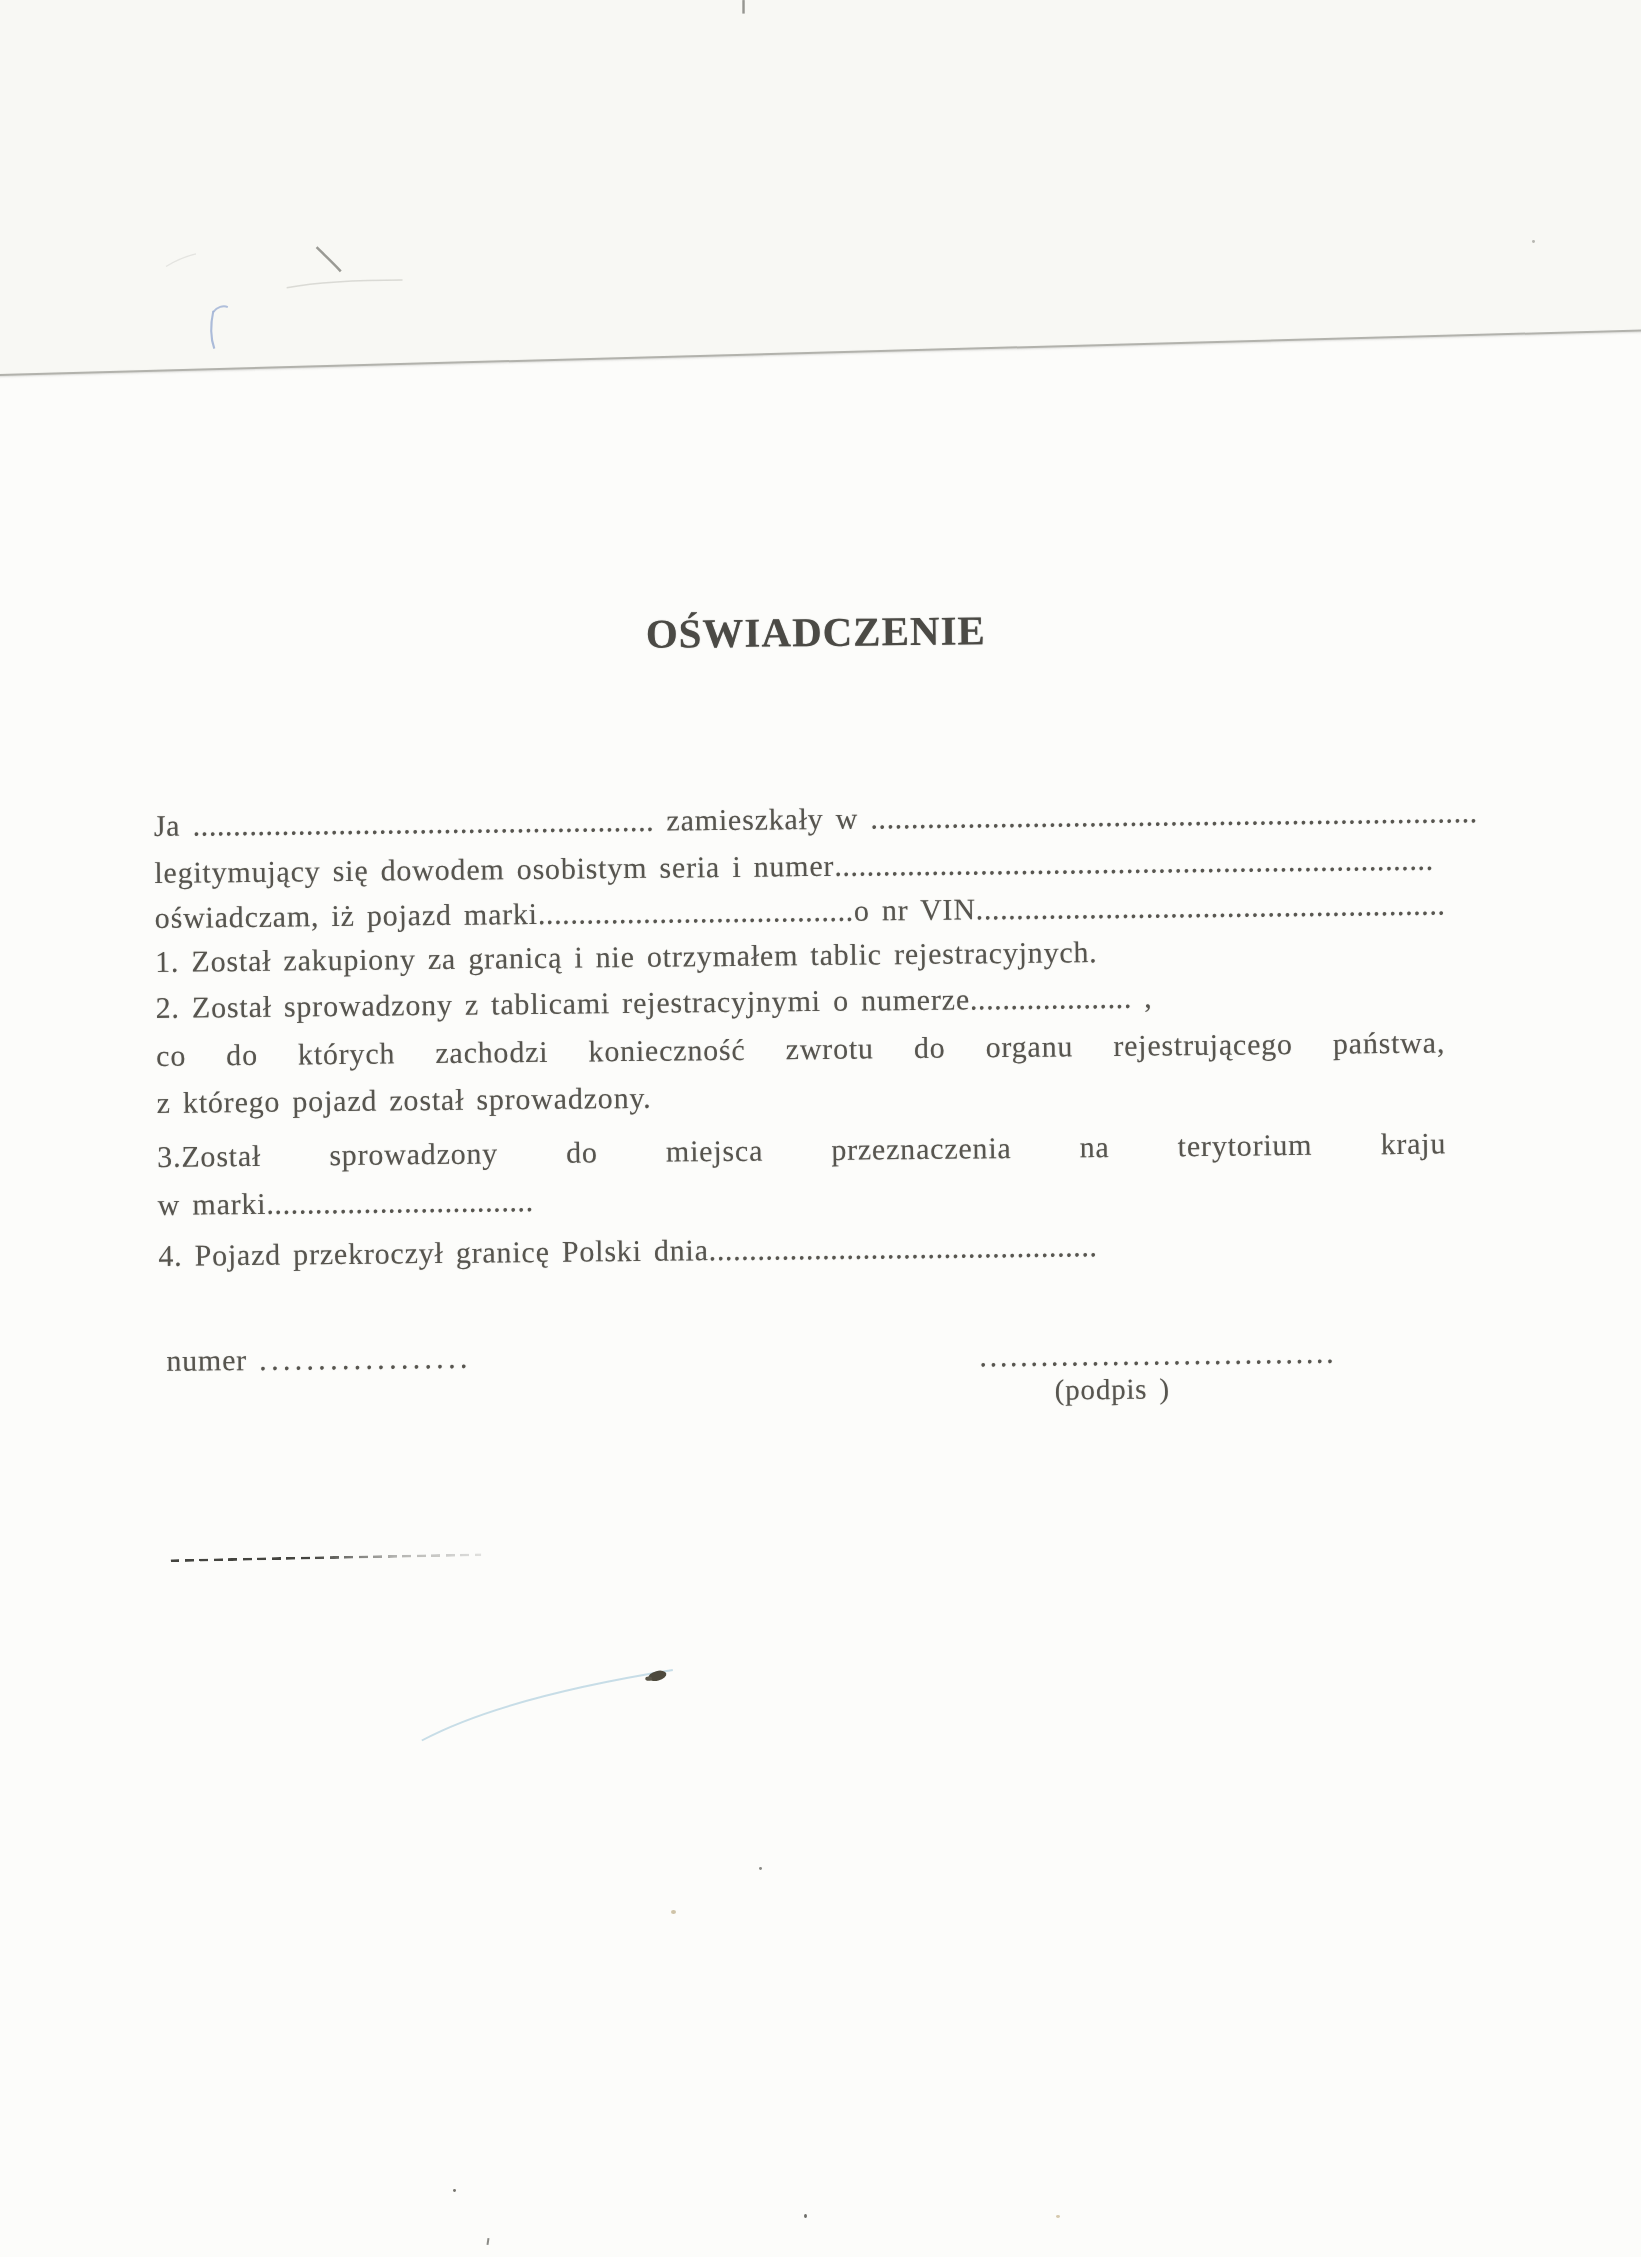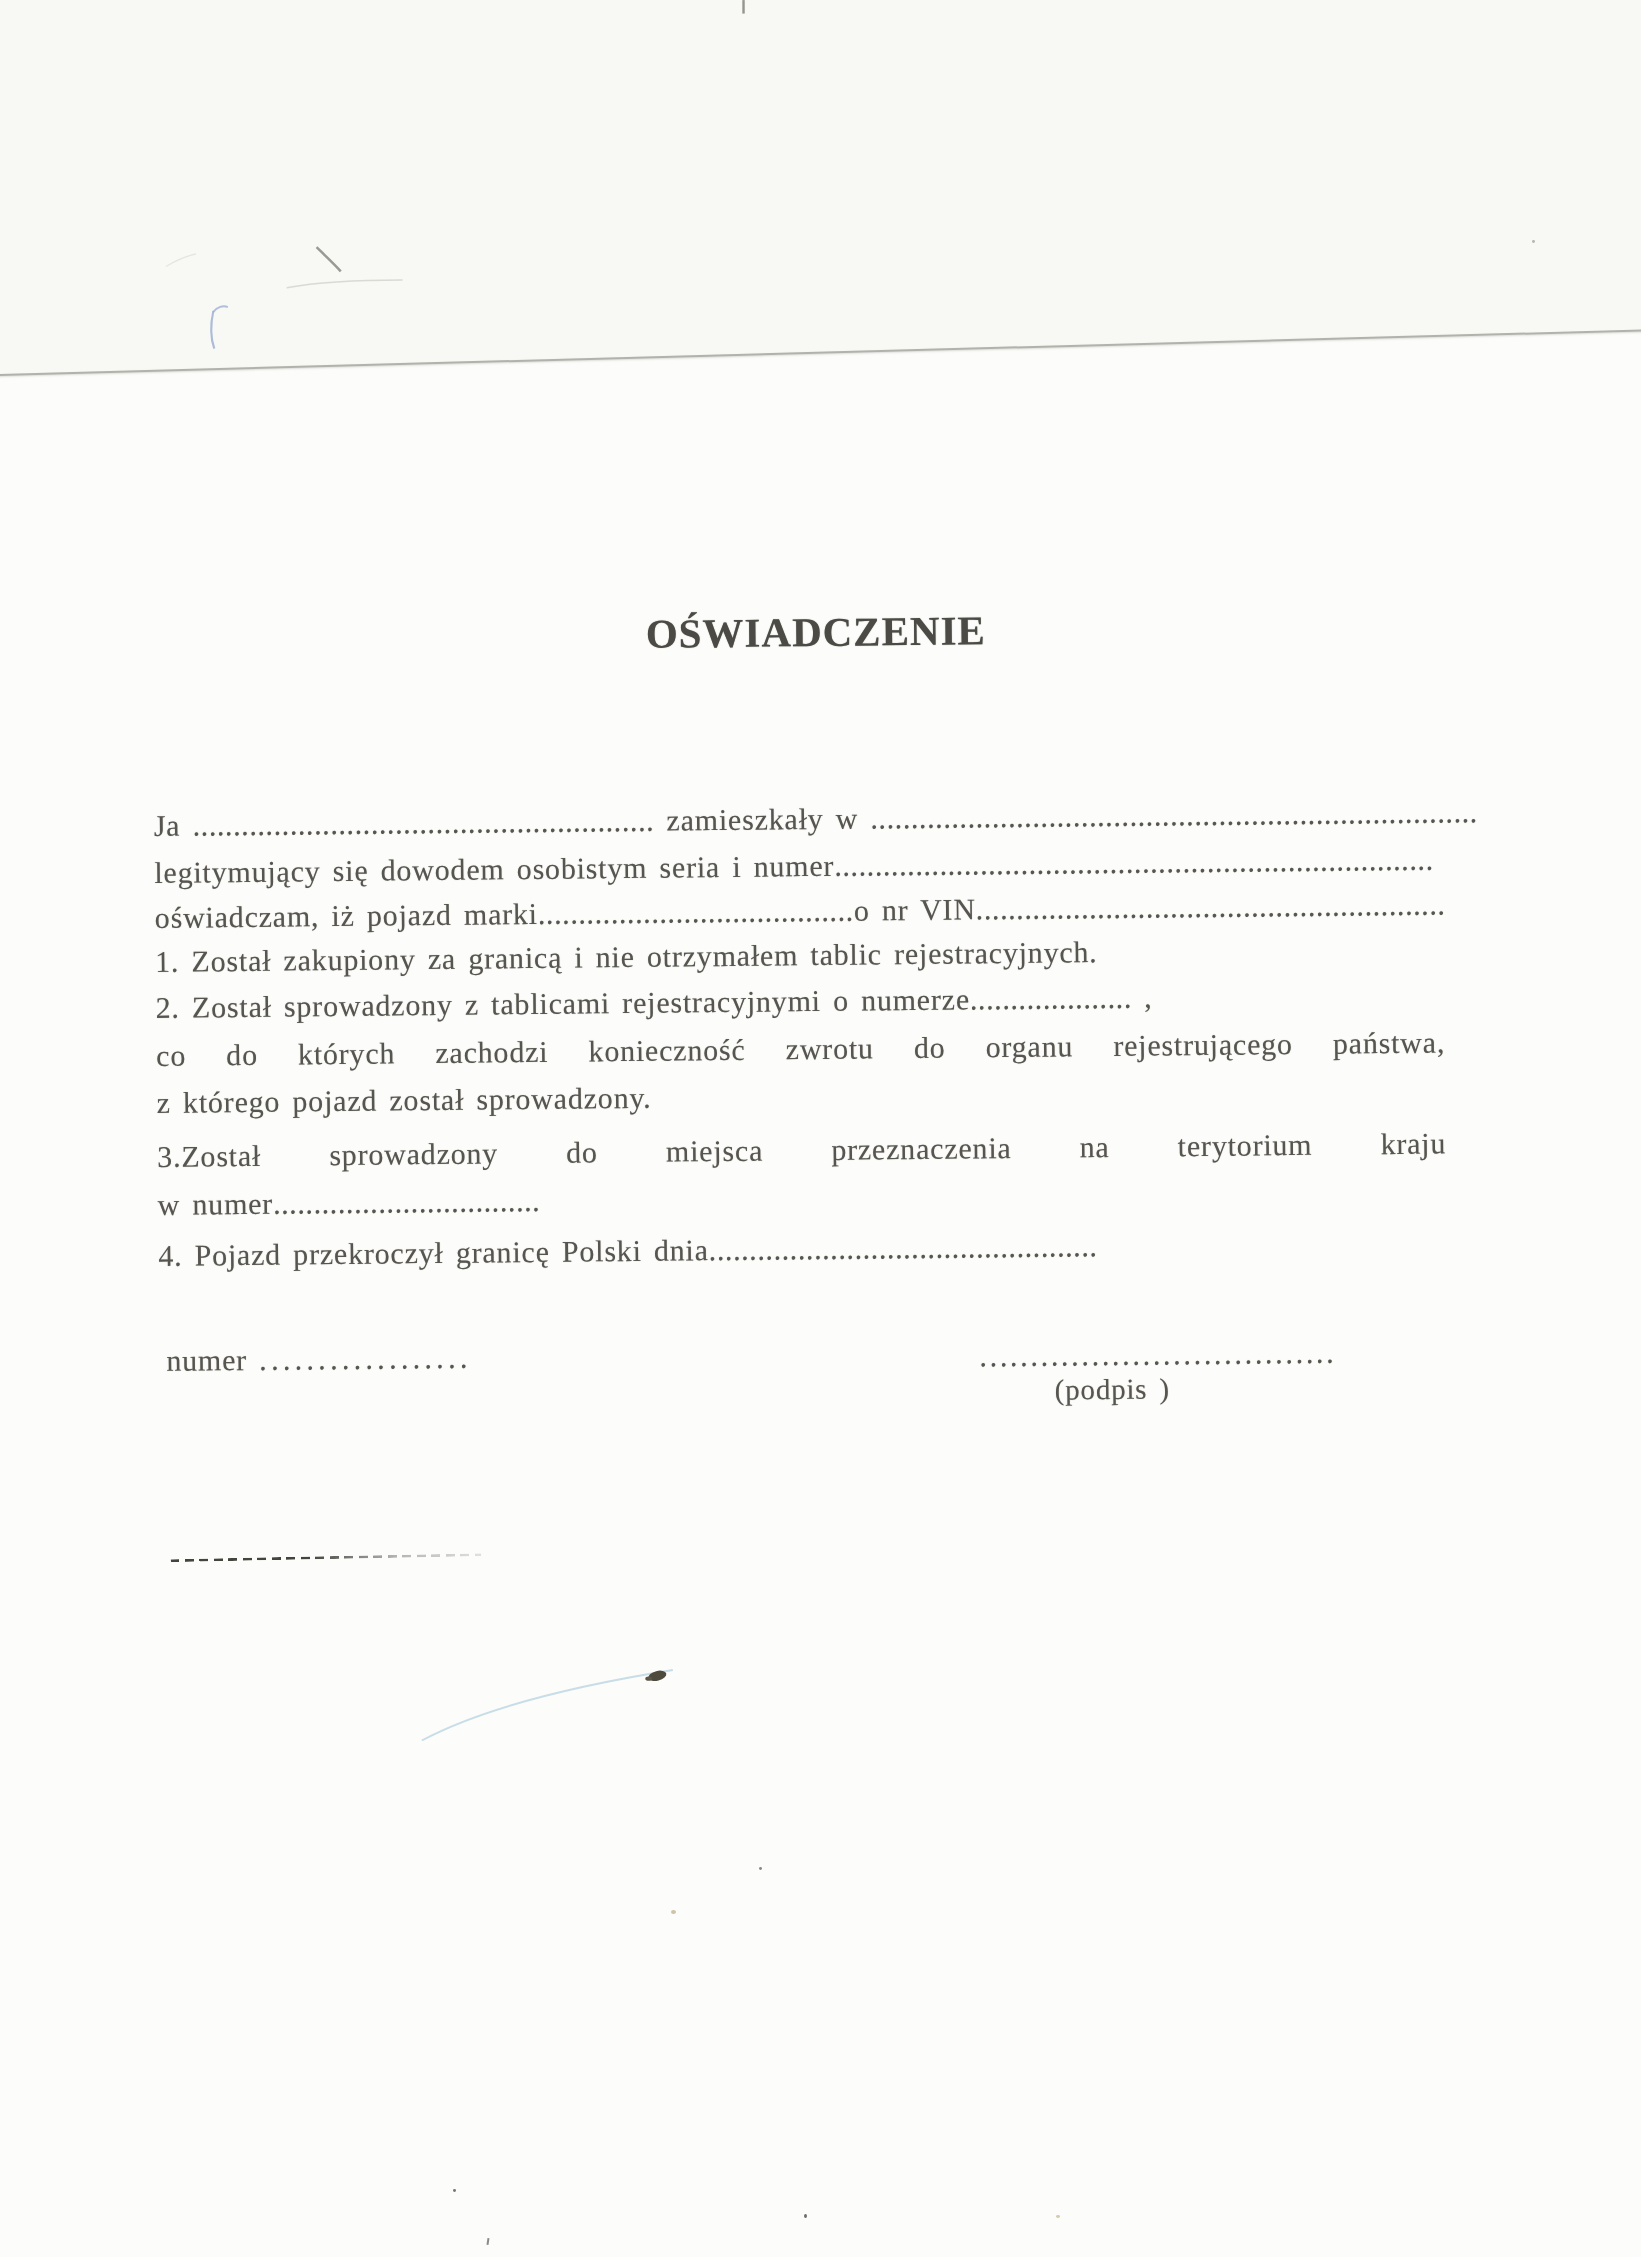--- a/index.html
+++ b/index.html
@@ -54,21 +54,21 @@
     <div class="line" style="top:938px">1. Został zakupiony za granicą i nie otrzymałem tablic rejestracyjnych.</div>
 
     <div class="line" style="top:984px"><span>2. Został sprowadzony z tablicami rejestracyjnymi o numerze</span><span class="dt">....................</span><span> ,</span></div>
 
     <div class="line just" style="top:1032px">co do których zachodzi konieczność zwrotu do organu rejestrującego państwa,</div>
 
     <div class="line" style="top:1079px">z którego pojazd został sprowadzony.</div>
 
     <div class="line just" style="top:1133px">3.Został sprowadzony do miejsca przeznaczenia na terytorium kraju</div>
 
-    <div class="line" style="top:1181px"><span>w numer</span><span class="dt">.................................</span></div>
+    <div class="line" style="top:1181px"><span>w marki</span><span class="dt">.................................</span></div>
 
     <div class="line" style="top:1232px"><span>4. Pojazd przekroczył granicę Polski dnia</span><span class="dt">................................................</span></div>
 
     <div class="line" style="top:1337px;left:164px"><span>numer </span><span class="dt dots-sparse">..................</span></div>
 
     <div class="line" style="top:1341px;left:977px"><span class="dt dots-mid">...................................</span></div>
 
     <div class="sig-caption">(podpis )</div>
 
     <div class="dashed"></div>

